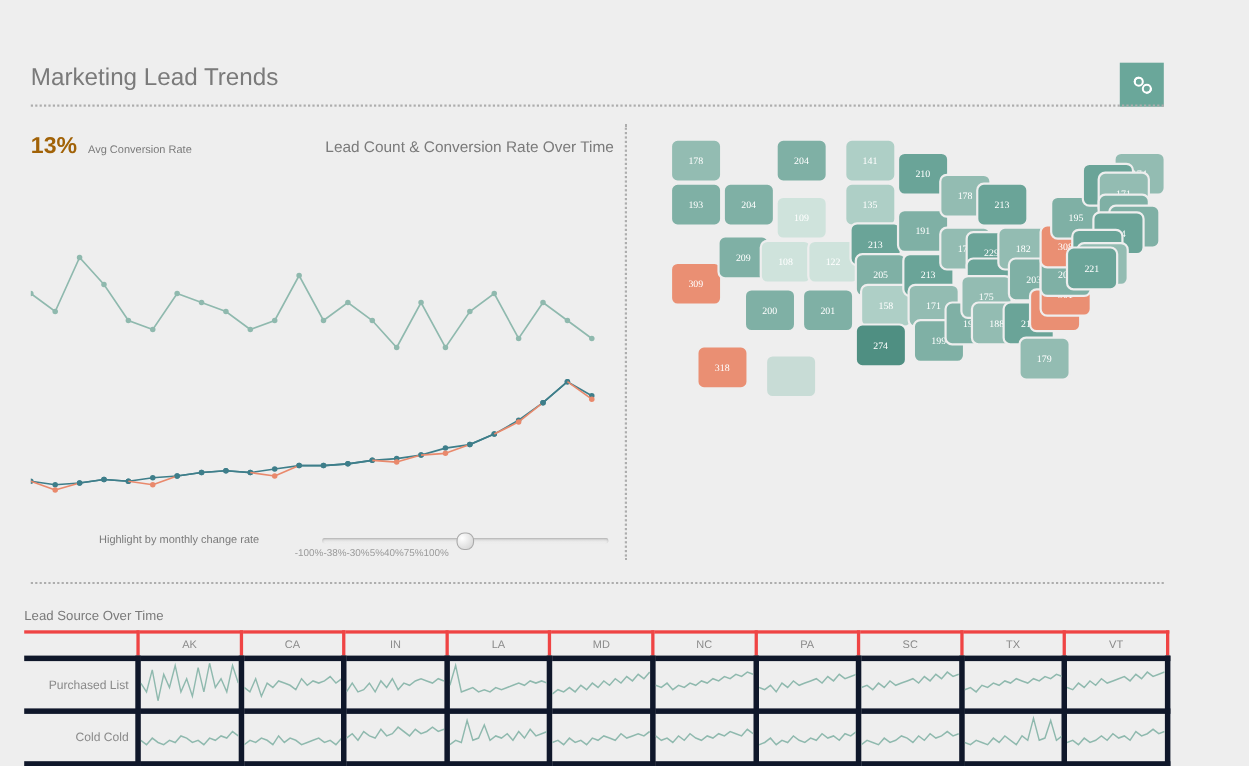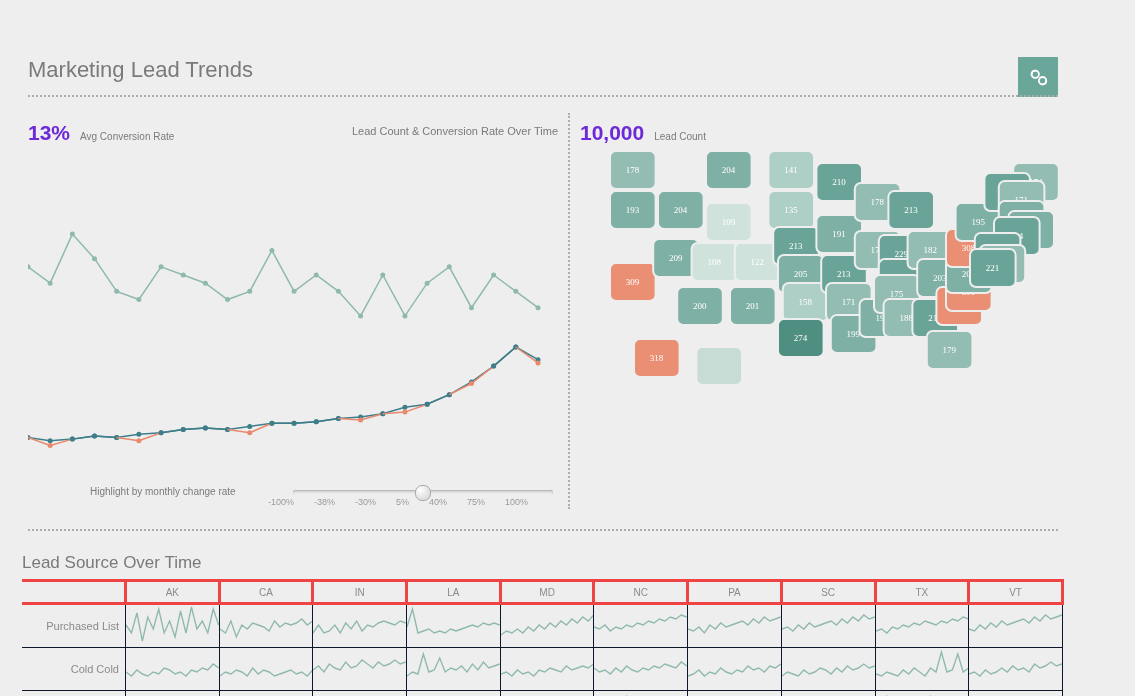--- a/index.html
+++ b/index.html
@@ -5,35 +5,35 @@
 html,body{margin:0;padding:0;background:#eeeeee;font-family:Verdana,Geneva,sans-serif;color:#6b6b6b;}
 .page{width:1086px;height:696px;position:relative;background:#eeeeee;margin-top:47px;}
 .header{position:absolute;left:28px;top:10px;right:28px;height:40px;}
 .title{font-size:22px;color:#7a7a7a;}
 .icon-btn{position:absolute;right:0;top:0;width:40px;height:40px;background:#6aa79a;display:flex;align-items:center;justify-content:center;}
 .dotsep{position:absolute;left:28px;right:28px;border-top:2px dotted #adadad;}
 .sep-vert{position:absolute;top:66px;bottom:234px;left:568px;border-left:2px dotted #adadad;}
 .panel-left{position:absolute;left:28px;top:74px;width:530px;height:386px;}
 .panel-right{position:absolute;left:580px;top:74px;width:530px;height:386px;}
 .kpi{display:flex;align-items:baseline;gap:10px;}
-.kpi-big{font-size:21px;font-weight:bold;color:#6d28d9;}
+.kpi-big{font-size:21px;font-weight:bold;color:#a16207;}
 .kpi-lbl{font-size:10px;color:#7a7a7a;}
-.subt-right{position:absolute;right:0;top:4px;font-size:11px;color:#7a7a7a;}
+.subt-right{position:absolute;right:0;top:4px;font-size:14px;color:#7a7a7a;}
 .slider-row{position:absolute;bottom:10px;left:20px;right:0;font-size:10px;color:#7a7a7a;padding-left:42px;}
 .slider-row .lab{display:inline-block;width:200px;}
 .slider-track{display:inline-block;position:relative;vertical-align:middle;width:260px;height:5px;border-radius:2px;background:linear-gradient(#d8d8d8,#f3f3f3);box-shadow:inset 0 1px 2px rgba(0,0,0,.2);}
 .slider-knob{position:absolute;top:-5px;width:14px;height:14px;border-radius:7px;background:radial-gradient(circle at 30% 30%,#fff,#cfcfcf);border:1px solid #aaa;}
-.slider-ticks{position:absolute;bottom:-10px;width:260px;left:220px;display:flex;justify-content:space-between;font-size:9px;color:#9a9a9a;}
+.slider-ticks{position:absolute;bottom:-10px;width:260px;left:220px;display:flex;justify-content:flex-start;font-size:9px;color:#9a9a9a;}
 .chart-svg{display:block;}
 .state-label{font-size:9px;fill:#fff;pointer-events:none;font-family:Verdana;}
 .grid-bottom{position:absolute;left:22px;right:22px;top:500px;}
-.losot-title{font-size:17px;color:#7a7a7a;margin:6px 0;}
+.losot-title{font-size:12px;color:#7a7a7a;margin:6px 0;}
 .spark-table{width:100%;table-layout:fixed;border-collapse:collapse;font-size:10px;color:#8a8a8a;}
 .spark-table th{font-weight:normal;border:3px solid #ef4444;height:18px;}
-.spark-table td{border:1px solid #0f172a;height:42px;padding:0;}
+.spark-table td{border:5px solid #0f172a;height:42px;padding:0;}
 .spark-table td.rh{text-align:right;padding-right:6px;border-left:none;font-size:11px;}
 .spark-table th:first-child,.spark-table td.rh{width:100px;border-left:none;}
 svg text{font-family:Verdana;}
 </style>
 </head>
 <body>
 <div class="page">
 
 <div class="header">
   <span class="title">Marketing Lead Trends</span>
@@ -166,24 +166,20 @@
           <span>-30%</span>
           <span>5%</span>
           <span>40%</span>
           <span>75%</span>
           <span>100%</span>
         </div>
   </div>
 </div>
 
 <div class="panel-right">
-  <div class="kpi">
-    <span class="kpi-big">10,000</span>
-    <span class="kpi-lbl">Lead Count</span>
-  </div>
   <svg id="usmap" class="chart-svg" width="490" height="300" style="margin-left:20px">
         <g>
           <rect x="10" y="6" width="45.599999999999994" height="38" rx="6" fill="#93bcb2" stroke="#eeeeee" stroke-width="2"></rect>
           <text x="32.56" y="28" text-anchor="middle" class="state-label">178</text>
         </g>
         <g>
           <rect x="10" y="46" width="45.599999999999994" height="38" rx="6" fill="#7fb0a5" stroke="#eeeeee" stroke-width="2"></rect>
           <text x="32.56" y="68" text-anchor="middle" class="state-label">193</text>
         </g>
         <g>

